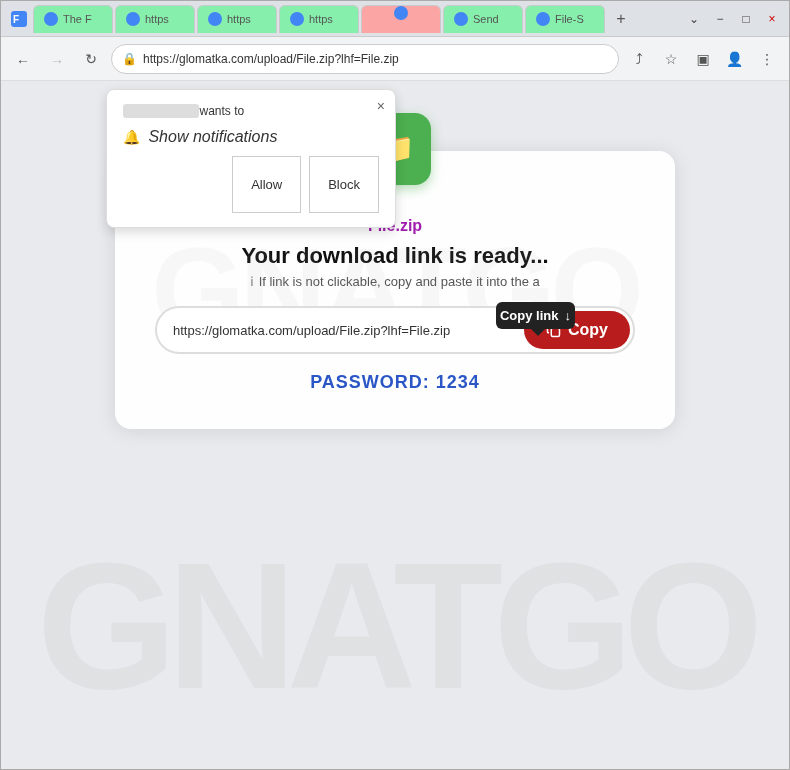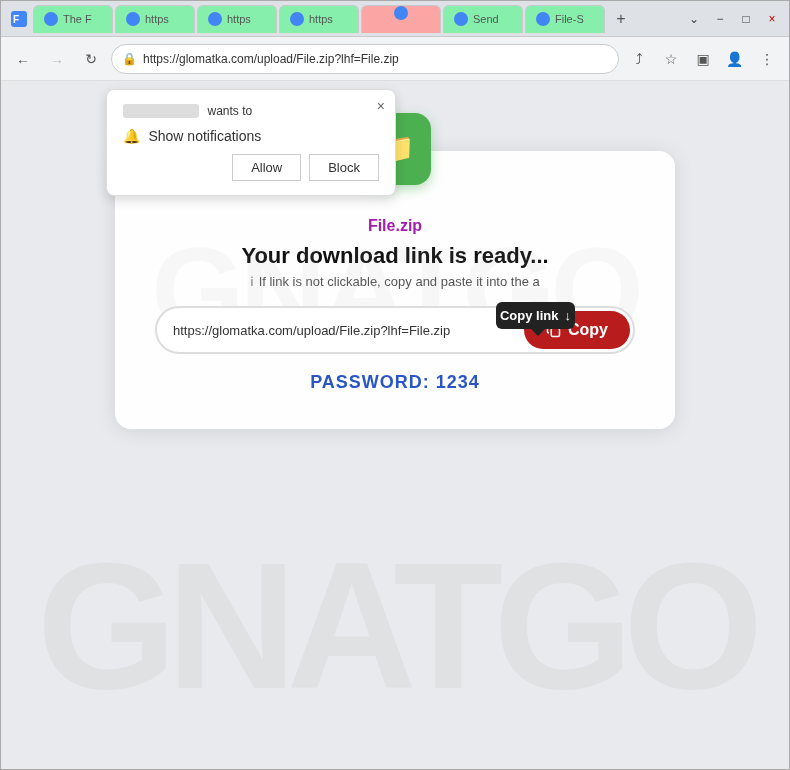--- a/index.html
+++ b/index.html
@@ -219,21 +219,21 @@
       background: none;
       border: none;
     }
 
     .popup-site {
       font-size: 12px;
       color: #333;
       margin-bottom: 6px;
       display: flex;
       align-items: center;
-      gap: 8px;
+      gap: 0;
     }
 
     .popup-site-name {
       background: #ddd;
       border-radius: 3px;
       padding: 1px 4px;
       color: transparent;
       font-size: 11px;
     }
 
@@ -243,33 +243,34 @@
       gap: 8px;
       margin: 10px 0;
     }
 
     .bell-icon {
       font-size: 14px;
       color: #555;
     }
 
     .popup-label {
-      font-size: 14px;
+      font-size: 16px;
       color: #333;
+      font-style: italic;
     }
 
     .popup-buttons {
       display: flex;
       gap: 8px;
       justify-content: flex-end;
       margin-top: 10px;
     }
 
     .btn-allow, .btn-block {
-      padding: 5px 18px;
+      padding: 20px 18px;
       border-radius: 0;
       font-size: 13px;
       cursor: pointer;
       border: 1px solid #ccc;
       background: #fff;
       color: #333;
     }
 
     
     .main-card-wrapper {

